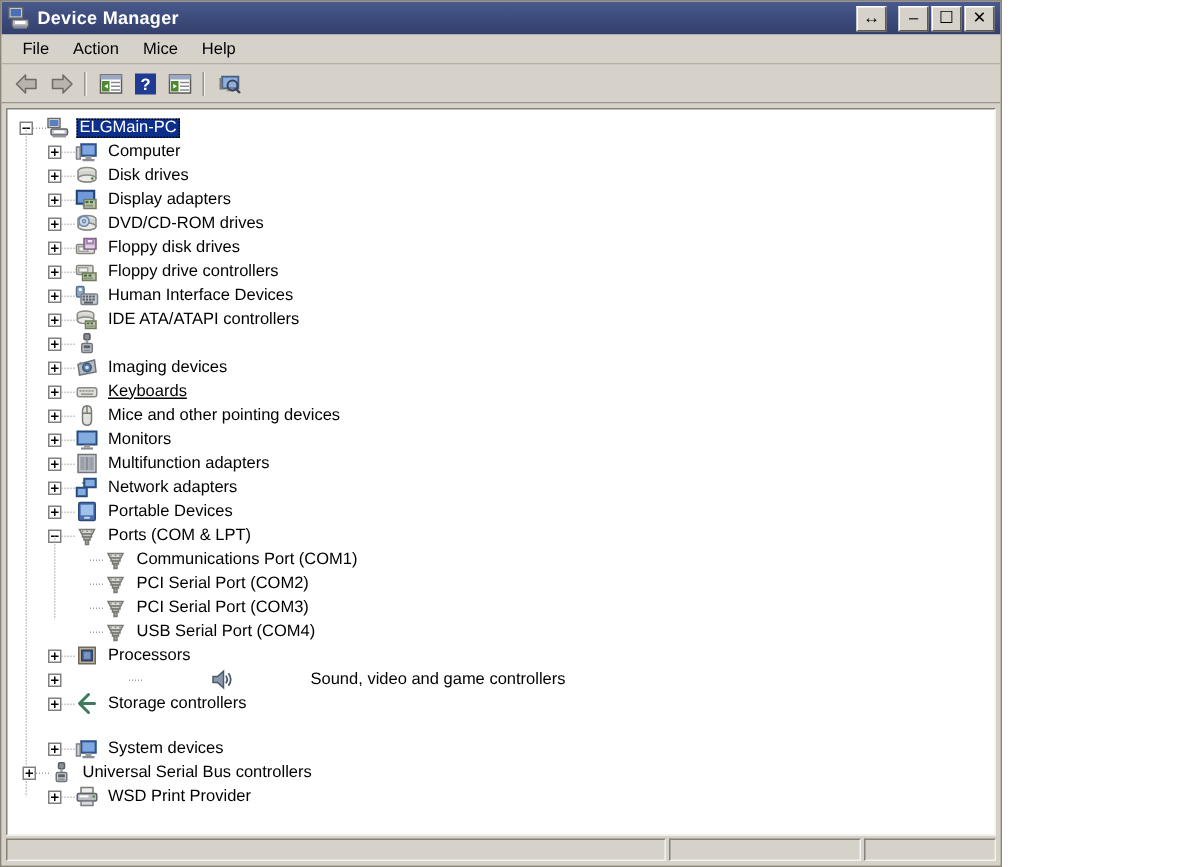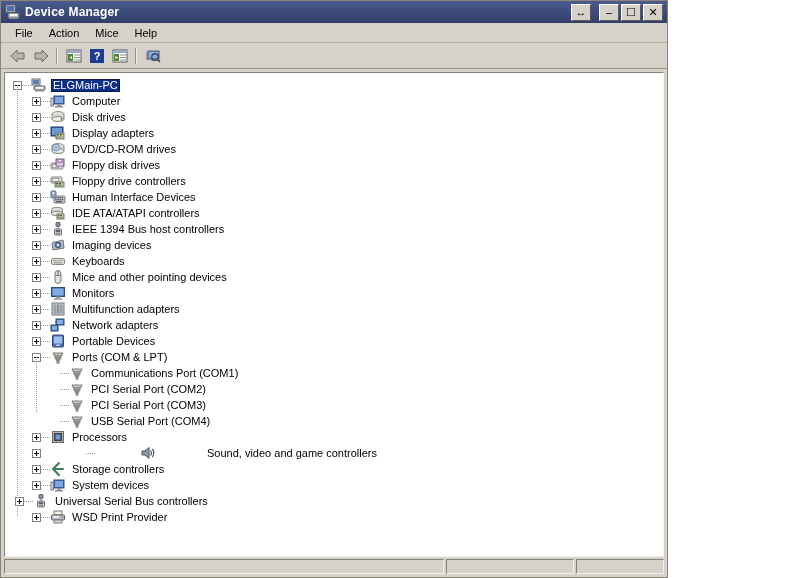--- a/index.html
+++ b/index.html
@@ -487,38 +487,37 @@
           <span class="dotline"></span>
           <span class="icon">
             <svg width="16" height="16" viewBox="0 0 16 16">
               <rect x="6" y="1.5" width="4" height="4" rx="0.8" fill="#8a8f96" stroke="#5a5f66"></rect>
               <rect x="7.2" y="5.5" width="1.6" height="3" fill="#9aa0a8"></rect>
               <rect x="4.5" y="8" width="7" height="6" rx="1" fill="#c6cbd2" stroke="#6f747a"></rect>
               <rect x="5.8" y="9.2" width="4.4" height="2" fill="#5a5f66"></rect>
               <rect x="5.8" y="12" width="4.4" height="1.2" fill="#8a8f96"></rect>
             </svg>
           </span>
-          <span class="label">IEEE 1394 Bus host controllers</span>
         </div>
 
         <div class="row" style="padding-left:27px;">
           <span class="twisty plus"></span>
           <span class="dotline"></span>
           <span class="icon">
             <svg width="16" height="16" viewBox="0 0 16 16">
               <path d="M2 6 L13 3 L14 11 L3 13 Z" fill="#b8bcc2" stroke="#6f747a"></path>
               <circle cx="8" cy="8" r="2.8" fill="#5a7fa8" stroke="#3b5a80"></circle>
               <circle cx="8" cy="8" r="1.2" fill="#cfe0f2"></circle>
               <rect x="3" y="4.4" width="2.6" height="1.6" fill="#8a8f96"></rect>
             </svg>
           </span>
           <span class="label">Imaging devices</span>
         </div>
 
-        <div class="row" style="padding-left:27px;">
+        <div class="row" style="padding-left:27px;text-decoration:underline;">
           <span class="twisty plus"></span>
           <span class="dotline"></span>
           <span class="icon">
             <svg width="16" height="16" viewBox="0 0 16 16">
               <path d="M1.5 7 Q1.5 5.5 3 5.5 L13 5.5 Q14.5 5.5 14.5 7 L14.5 10 Q14.5 11.5 13 11.5 L3 11.5 Q1.5 11.5 1.5 10 Z" fill="#dedfdb" stroke="#8a8a85"></path>
               <rect x="3" y="7" width="1.4" height="1.2" fill="#9a9a95"></rect>
               <rect x="5" y="7" width="1.4" height="1.2" fill="#9a9a95"></rect>
               <rect x="7" y="7" width="1.4" height="1.2" fill="#9a9a95"></rect>
               <rect x="9" y="7" width="1.4" height="1.2" fill="#9a9a95"></rect>
               <rect x="11" y="7" width="1.4" height="1.2" fill="#9a9a95"></rect>
@@ -718,21 +717,21 @@
           <span class="dotline"></span>
           <span class="icon">
             <svg width="16" height="16" viewBox="0 0 16 16">
               <path d="M9 2 L3 8 L9 14" fill="none" stroke="#3f7a5a" stroke-width="2" stroke-linecap="round" stroke-linejoin="round"></path>
               <line x1="4" y1="8" x2="13" y2="8" stroke="#3f7a5a" stroke-width="2" stroke-linecap="round"></line>
             </svg>
           </span>
           <span class="label">Storage controllers</span>
         </div>
 
-        <div class="row" style="padding-left:27px;">
+        <div class="row" style="padding-left:27px;margin-top:14px;">
           <span class="twisty plus"></span>
           <span class="dotline"></span>
           <span class="icon">
             <svg width="16" height="16" viewBox="0 0 16 16">
               <rect x="4" y="3" width="10" height="8" fill="#3f6bb5" stroke="#2d4c80"></rect>
               <rect x="5" y="4" width="8" height="6" fill="#7fa8e0"></rect>
               <rect x="7" y="11" width="4" height="2" fill="#9a9a9a"></rect>
               <rect x="5" y="13" width="8" height="1.5" fill="#8a8d93"></rect>
               <rect x="1" y="5" width="2.5" height="8" fill="#cfd2d7" stroke="#7c7f85"></rect>
             </svg>

